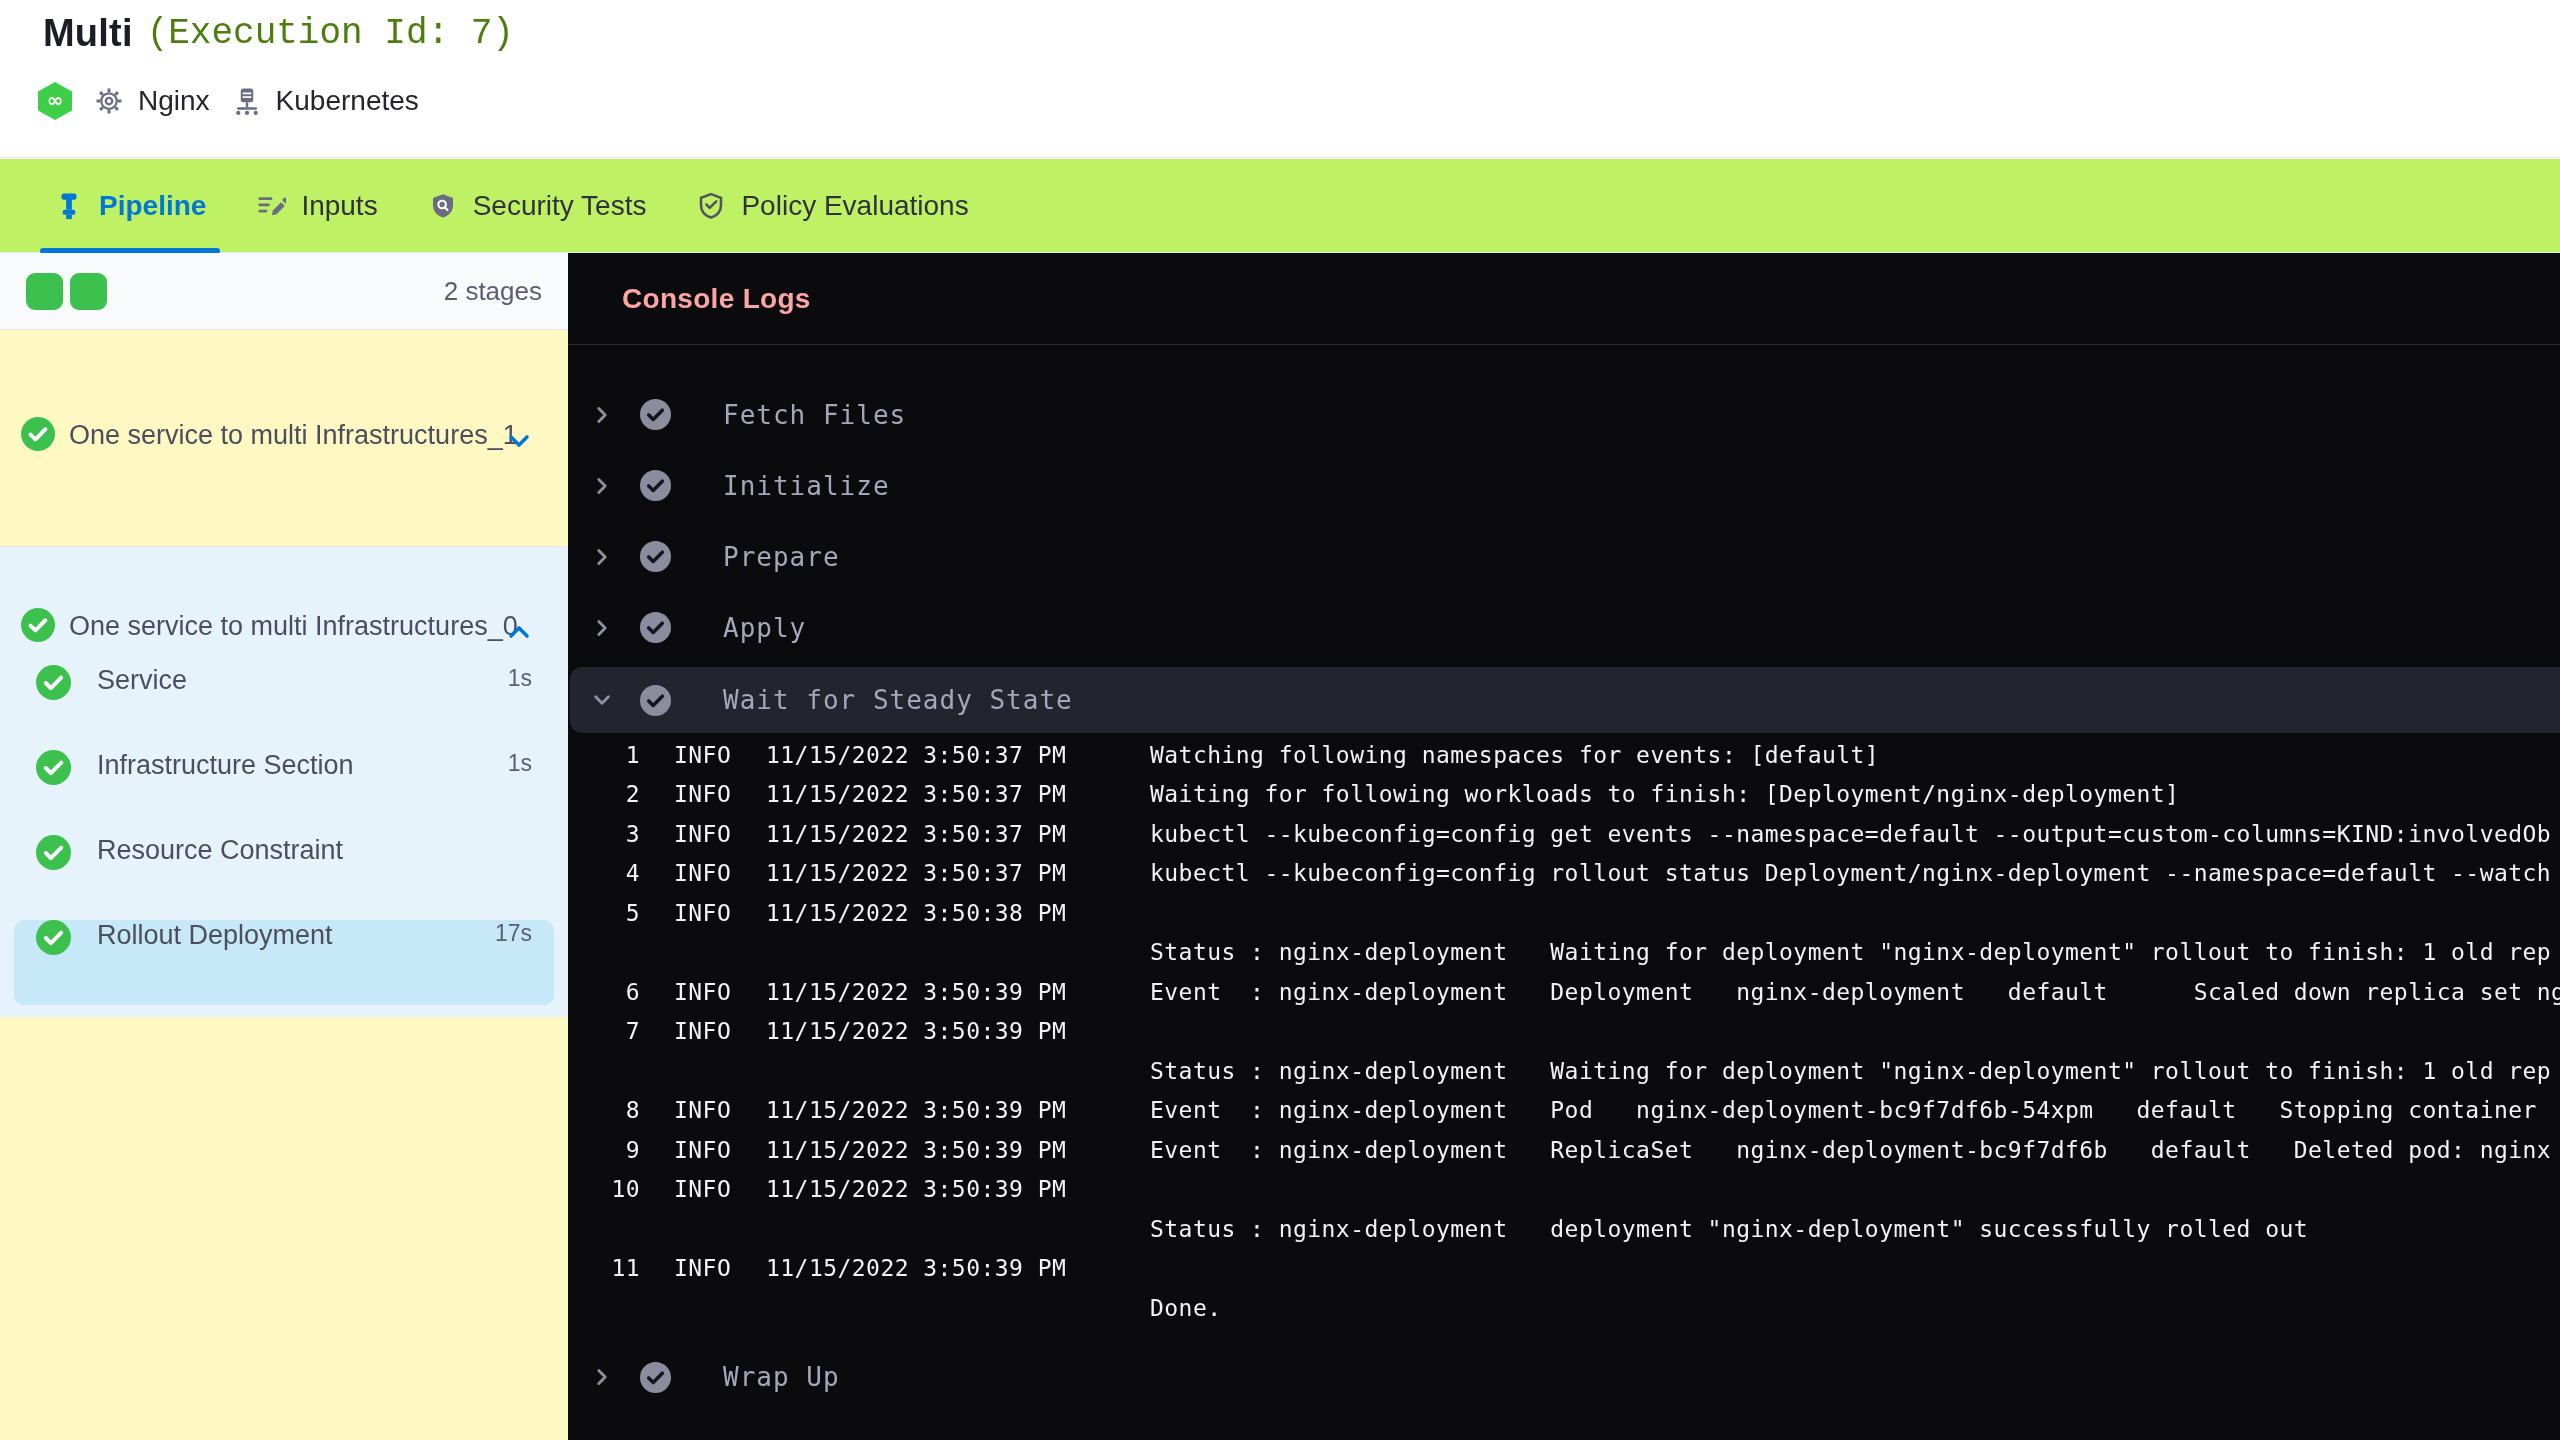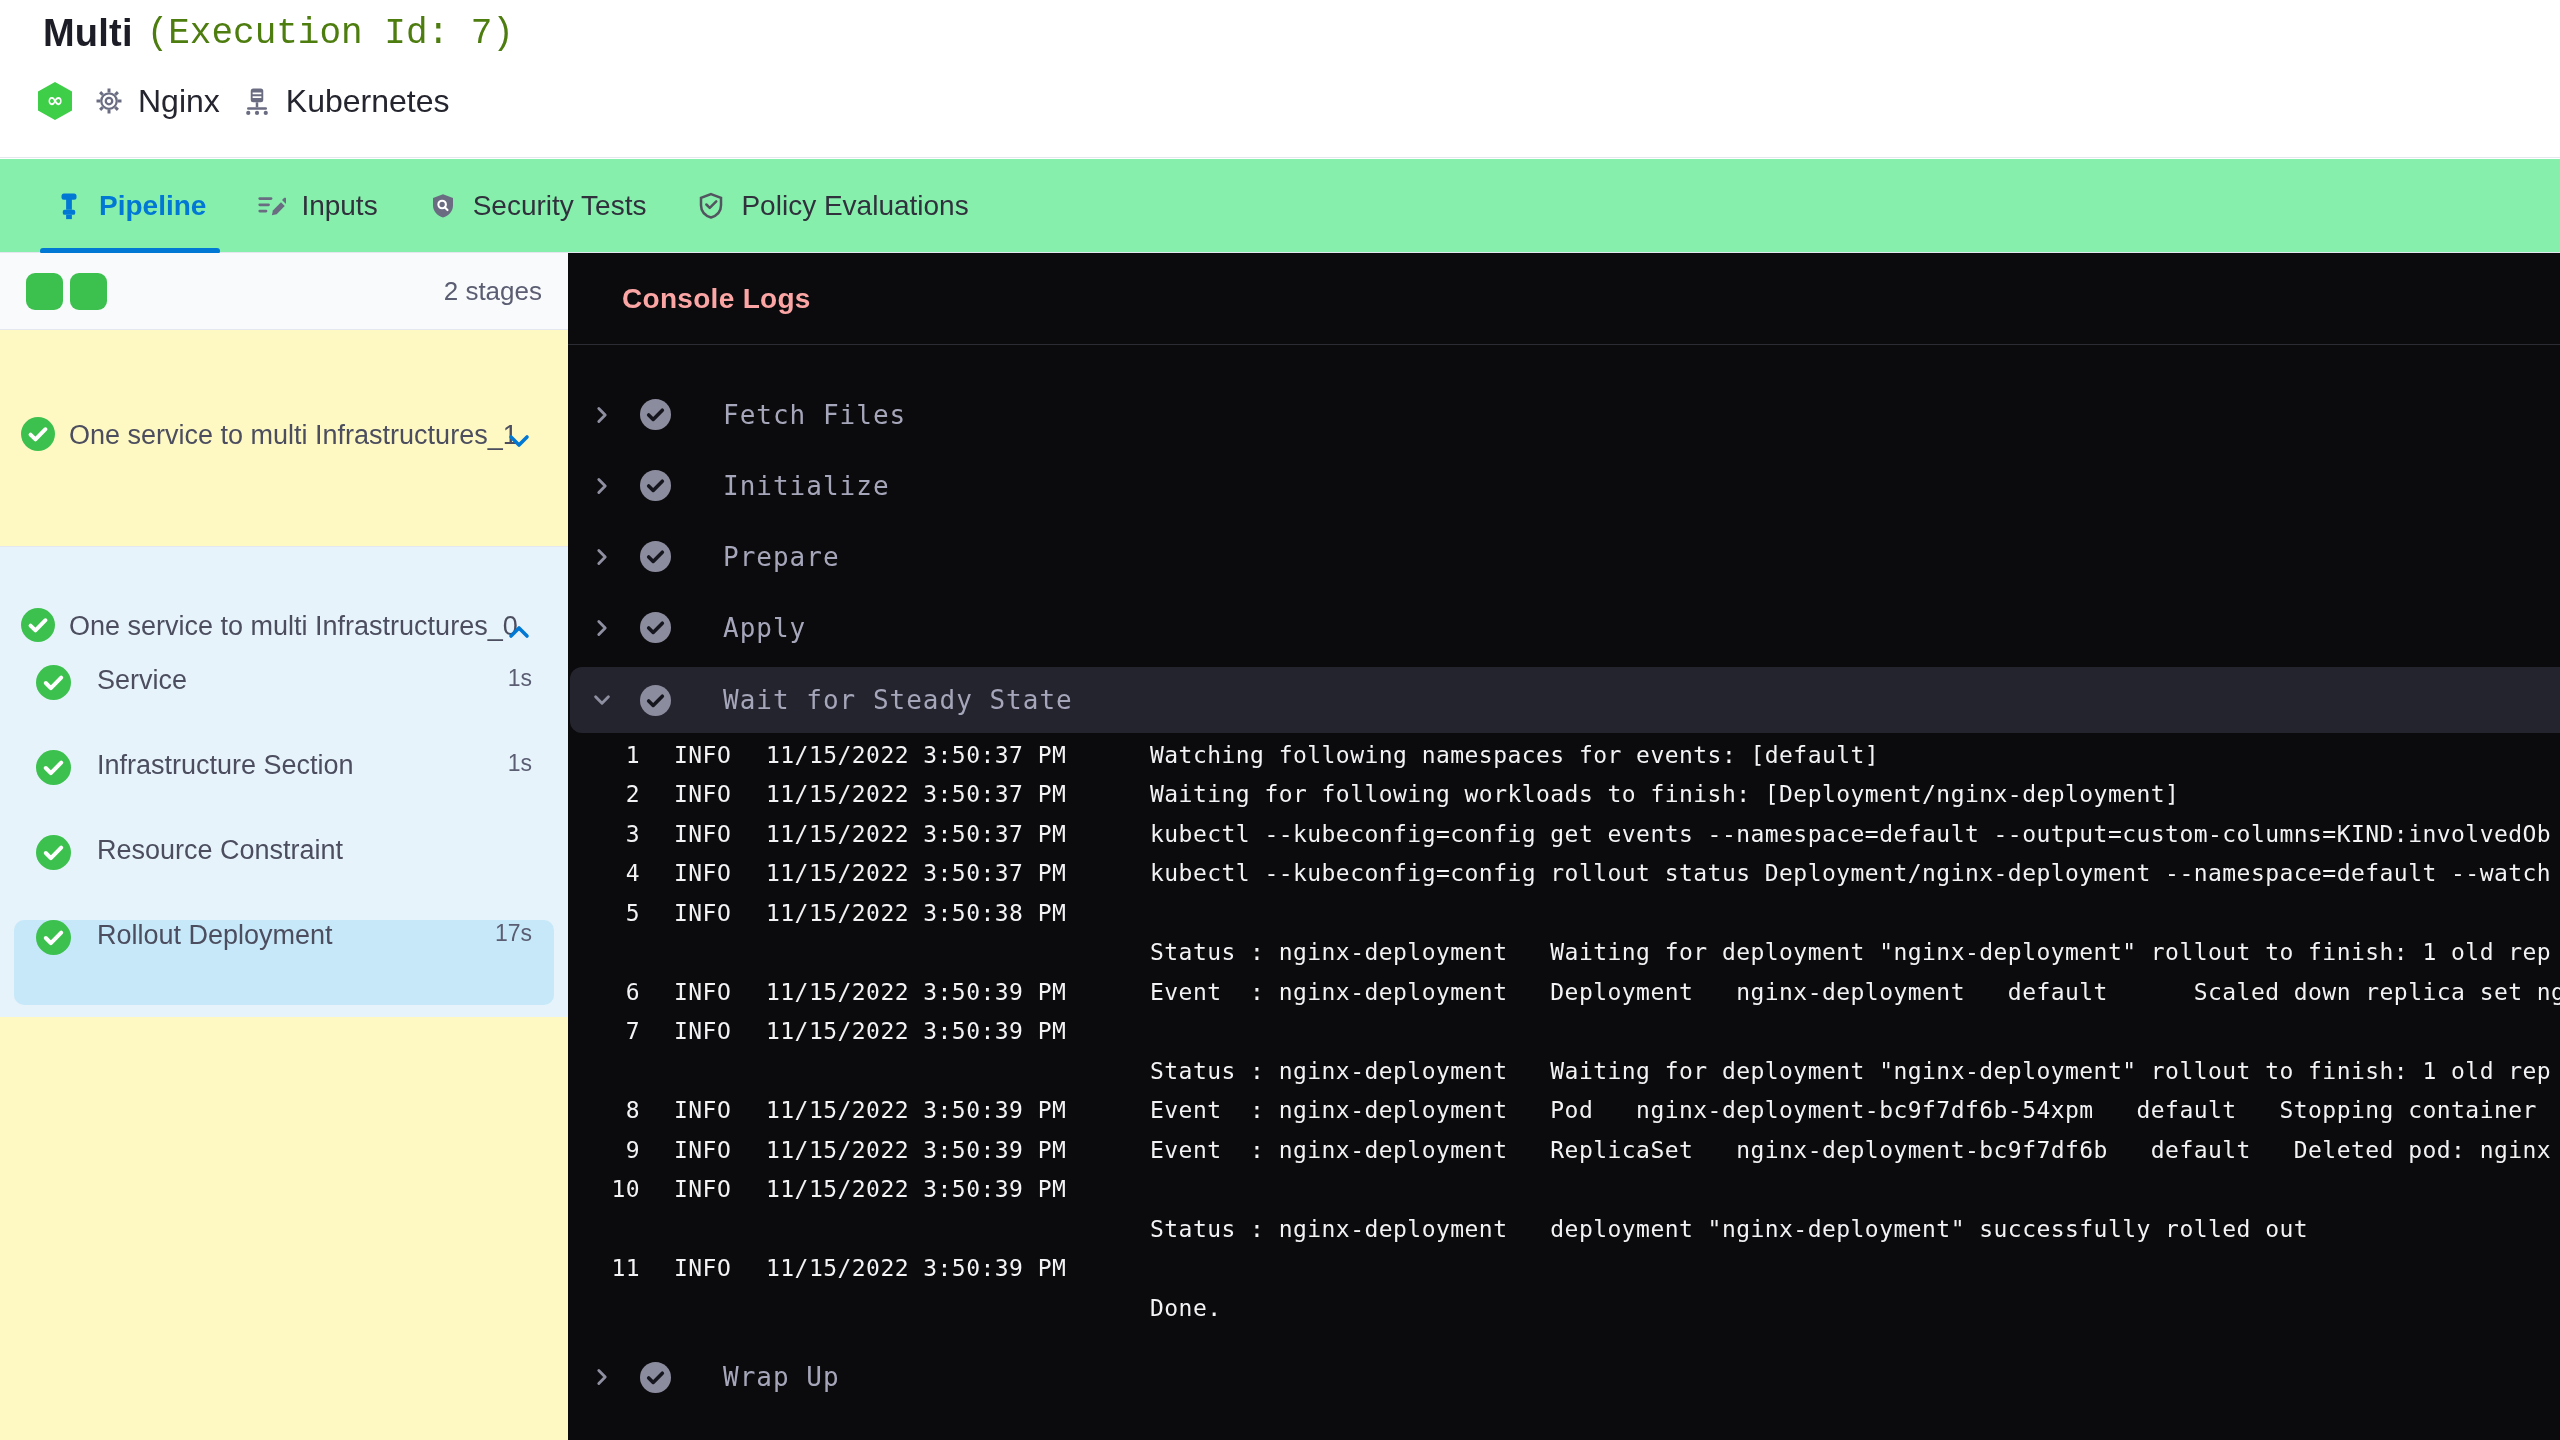--- a/index.html
+++ b/index.html
@@ -13,25 +13,25 @@
     font-family:"Liberation Sans", sans-serif;}
   .app{position:relative;width:2560px;height:1440px;}
 
   
   .hdr{position:absolute;left:0;top:0;width:2560px;height:158px;background:#fff;
        border-bottom:1px solid var(--divider);}
   .title-row{position:absolute;left:43px;top:12px;display:flex;align-items:center;gap:14px;}
   .page-title{font-size:38px;font-weight:700;color:#1c1d26;letter-spacing:.2px;}
   .subtitle{font-size:36px;color:#4d7c0f;font-family:Liberation Mono, monospace;}
   .meta-row{position:absolute;left:38px;top:82px;display:flex;align-items:center;gap:22px;}
-  .meta-item{display:flex;align-items:center;gap:14px;font-size:32px;color:var(--ink);}
+  .meta-item{display:flex;align-items:center;gap:14px;font-size:28px;color:var(--ink);}
   .hex{width:34px;height:38px;}
 
   
-  .tabbar{position:absolute;left:0;top:159px;width:2560px;height:94px;background:#86efac;
+  .tabbar{position:absolute;left:0;top:159px;width:2560px;height:94px;background:#bef264;
           border-bottom:1px solid var(--divider);display:flex;align-items:center;
           padding-left:40px;}
   .tab{position:relative;height:94px;display:flex;align-items:center;gap:15px;
        padding:0 14px;margin-right:22px;font-size:28px;font-weight:500;color:#30313c;cursor:pointer;}
   .tab .ticon{width:30px;height:30px;display:block;}
   .tab.active{color:var(--accent);font-weight:600;}
   .tab.active::after{content:"";position:absolute;left:0;right:0;bottom:-1px;height:6px;
        background:var(--accent);border-radius:4px;}
 
   

